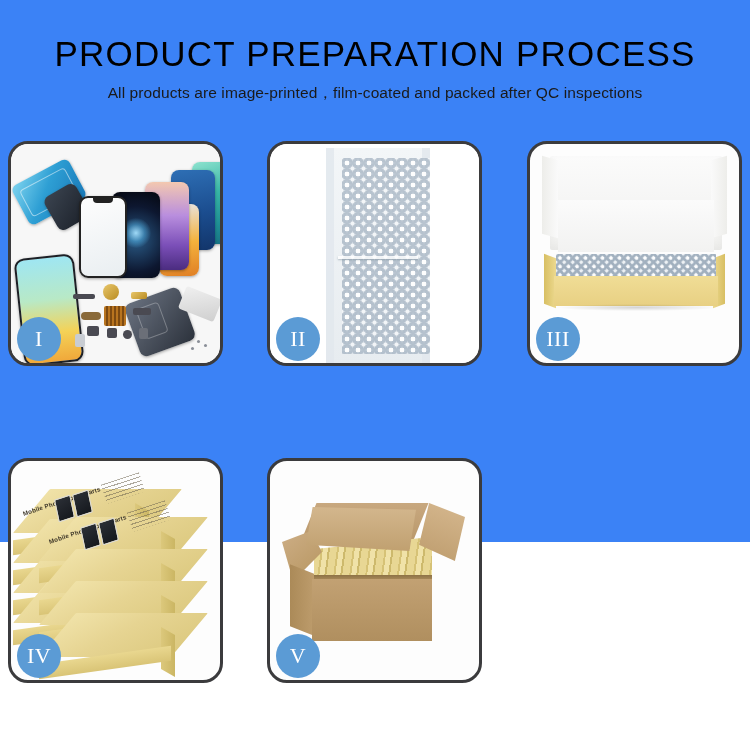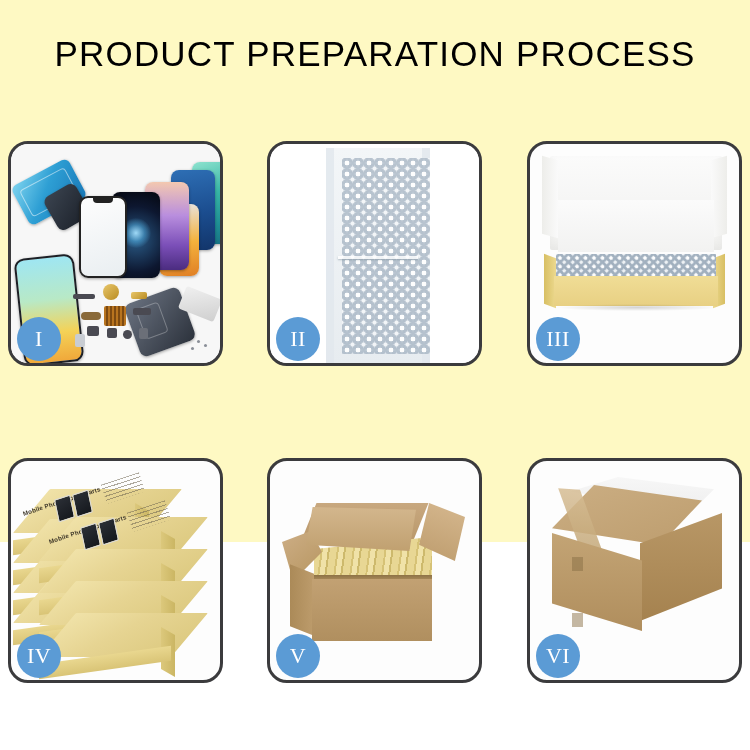--- a/index.html
+++ b/index.html
@@ -13,21 +13,21 @@
     height: 750px;
     overflow: hidden;
     font-family: "Liberation Sans", sans-serif;
     -webkit-font-smoothing: antialiased;
   }
 
   .page {
     position: relative;
     width: 750px;
     height: 542px;
-    background: #fef9c3;
+    background: #3b82f6;
   }
 
   
   .header {
     position: absolute;
     left: 0;
     top: 34px;
     width: 750px;
     text-align: center;
   }
@@ -387,20 +387,21 @@
     opacity:.9;
   }
 </style>
 </head>
 <body>
 
 <div class="page">
 
   <div class="header">
     <div class="title">PRODUCT PREPARATION PROCESS</div>
+    <div class="subtitle">All products are image-printed，film-coated and packed after QC inspections</div>
   </div>
 
   <div class="grid">
 
     <div class="panel r0 c0">
       <div class="scene">
         <div class="p1-bg"></div>
 
         <div class="phone ph-blue-flat"></div>
         <div class="phone ph-dark-sm"></div>
@@ -525,27 +526,15 @@
         <div class="c5-rim"></div>
         <div class="c5-flap-open-l"></div>
         <div class="c5-flap-open-r"></div>
         <div class="c5-flap-lid"></div>
         <div class="c5-side"></div>
         <div class="c5-front"></div>
       </div>
       <div class="badge">V</div>
     </div>
 
-    <div class="panel r1 c2">
-      <div class="scene">
-        <div class="c6-bgwrap"></div>
-        <div class="c6-top"></div>
-        <div class="c6-tape"></div>
-        <div class="c6-right"></div>
-        <div class="c6-front"></div>
-        <div class="c6-seam-a"></div>
-        <div class="c6-seam-b"></div>
-      </div>
-      <div class="badge">VI</div>
-    </div>
 
   </div>
 </div>
 
 </body></html>

